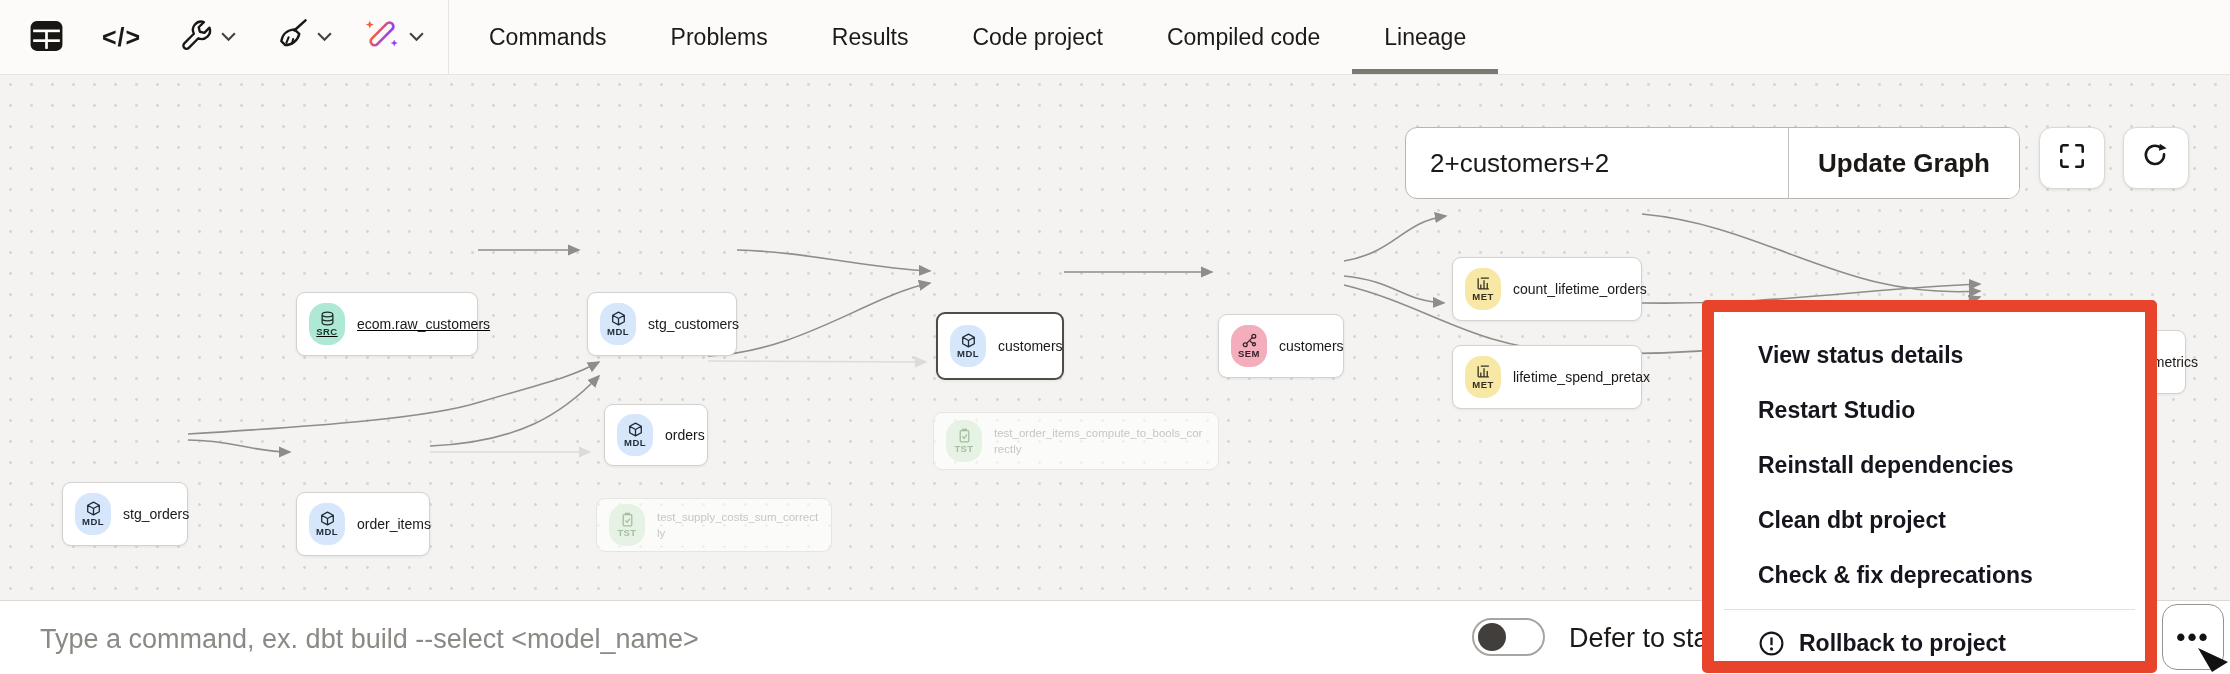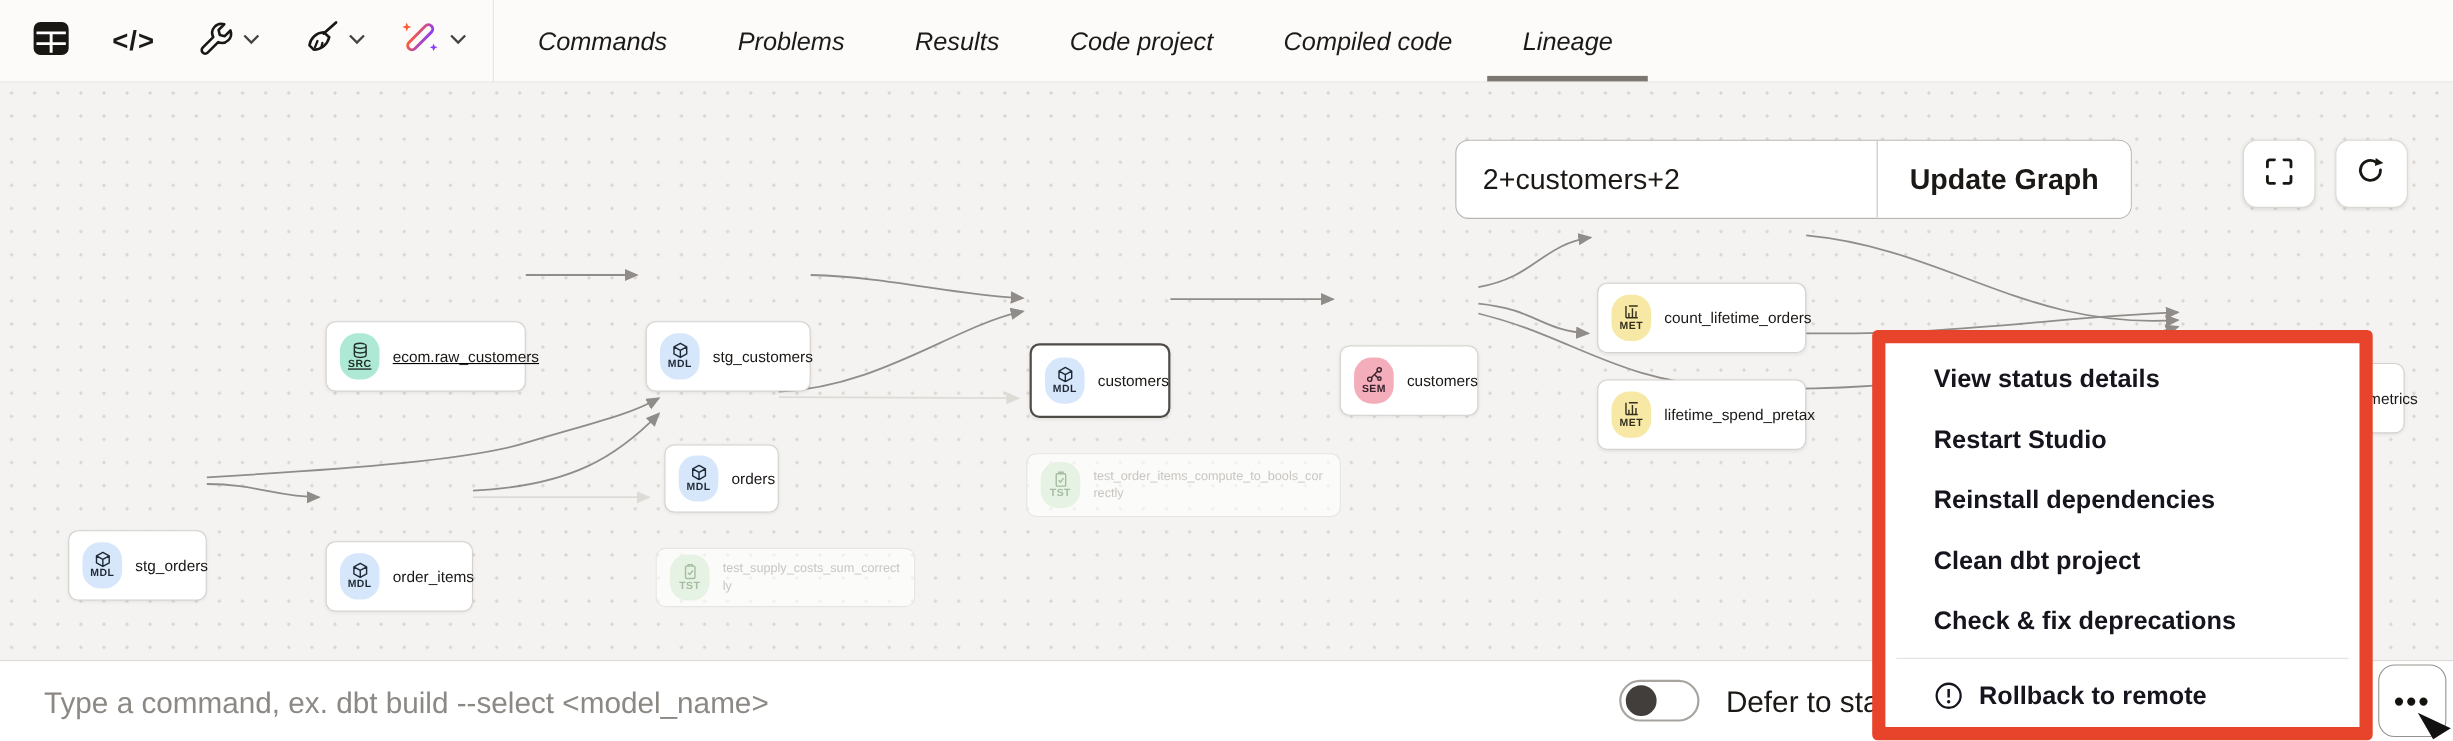--- a/index.html
+++ b/index.html
@@ -3,21 +3,21 @@
 <meta charset="utf-8">
 <style>
   html,body{margin:0;padding:0;background:#e9e7e4;font-family:"Liberation Sans",sans-serif;}
   #app{position:relative;width:2230px;height:674px;background:#f4f3f1;overflow:hidden;}
 
   
   .topbar{position:absolute;left:0;top:0;width:2230px;height:74px;background:#fcfbfa;border-bottom:1px solid #e7e5e2;z-index:10;}
   .tool-group{position:absolute;top:0;height:74px;display:flex;align-items:center;gap:6px;cursor:pointer;}
   .vdiv{position:absolute;left:448px;top:0;width:1px;height:74px;background:#e7e5e2;}
   .code-glyph{font-size:25px;font-weight:600;color:#1b1815;letter-spacing:1px;}
-  .tabbar{position:absolute;left:457px;top:0;height:74px;display:flex;z-index:11;font-style:italic;}
+  .tabbar{position:absolute;left:457px;top:0;height:74px;display:flex;z-index:11;}
   .tab{height:74px;line-height:74px;padding:0 32px;font-size:23px;font-weight:500;color:#1c1a17;cursor:pointer;position:relative;white-space:nowrap;}
   .tab.active::after{content:"";position:absolute;left:0;right:0;bottom:0;height:5px;background:#7d7771;}
 
   
   .canvas{position:absolute;left:0;top:74px;width:2230px;height:526px;background:#f4f3f1;
     background-image:radial-gradient(circle,#d8d5d1 1.3px,transparent 1.5px);background-size:21px 21px;}
   #edges{position:absolute;left:0;top:0;width:2230px;height:674px;z-index:1;pointer-events:none;}
   .edge{fill:none;stroke:#8f8c89;stroke-width:1.6px;}
   .edge.faint{stroke:#dedbd7;}
 
@@ -26,32 +26,32 @@
     box-shadow:0 1px 3px rgba(40,35,30,.07);}
   .node.selected{border:2.5px solid #4f4b47;}
   .node.faded{background:rgba(255,255,255,.62);border-color:#e7e5e1;box-shadow:none;}
   .badge{flex:0 0 auto;width:36px;height:42px;border-radius:16px;display:flex;flex-direction:column;align-items:center;justify-content:center;gap:1px;}
   .badge svg{display:block;}
   .blabel{font-size:9.5px;font-weight:700;letter-spacing:.4px;line-height:1;}
   .nlabel{font-size:14px;font-weight:500;color:#1b1816;white-space:nowrap;}
   .node.faded .nlabel{color:#c9c6c1;font-size:11.5px;white-space:normal;overflow-wrap:anywhere;line-height:1.4;}
 
   
-  .selectorbox{position:absolute;left:1323px;top:127px;width:615px;height:72px;background:#ffffff;
+  .selectorbox{position:absolute;left:1405px;top:127px;width:615px;height:72px;background:#ffffff;
     border:1.5px solid #b9b6b1;border-radius:12px;display:flex;z-index:6;box-sizing:border-box;overflow:hidden;gap:14px;}
   .selectorbox input{flex:1;border:none;outline:none;background:transparent;font-family:"Liberation Sans",sans-serif;
     font-size:26px;color:#1b1815;padding:0 0 0 24px;}
   .updatebtn{flex:0 0 230px;border-left:1.5px solid #c6c3bf;display:flex;align-items:center;justify-content:center;
     font-size:26px;font-weight:600;color:#1b1815;cursor:pointer;background:#fff;}
   .winbtn{position:absolute;top:127px;width:64px;height:60px;background:#ffffff;border:1px solid #dcd9d5;border-radius:13px;
     display:flex;align-items:center;justify-content:center;z-index:6;cursor:pointer;box-shadow:0 1px 3px rgba(40,35,30,.10);}
 
   
   .menu{position:absolute;left:1702px;top:300px;width:455px;height:373px;box-sizing:border-box;
-    border:12px solid #e8432b;background:#ffffff;border-radius:5px;z-index:40;padding-top:5px;}
+    border:12px solid #e8432b;background:#ffffff;border-radius:5px;z-index:40;padding-top:16px;}
   .menu-item{height:55px;display:flex;align-items:center;padding-left:44px;font-size:23px;font-weight:600;color:#16141c;cursor:pointer;gap:14px;white-space:nowrap;}
   .menu-divider{height:1px;background:#e4e2de;margin:6px 10px;}
   .warn{display:flex;align-items:center;}
 
   
   .bottombar{position:absolute;left:0;top:600px;width:2230px;height:74px;background:#ffffff;border-top:1px solid #dcdad6;z-index:5;}
   .cmdinput{position:absolute;left:38px;top:0;width:1300px;height:74px;border:none;outline:none;background:transparent;
     font-family:"Liberation Sans",sans-serif;font-size:27px;color:#1b1815;}
   .cmdinput::placeholder{color:#8c8984;opacity:1;}
   .toggle{position:absolute;left:1472px;top:17px;width:73px;height:38px;border:2px solid #a8a5a0;border-radius:20px;background:#fff;box-sizing:border-box;cursor:pointer;}
@@ -342,21 +342,21 @@
       </div>
       <div class="menu-divider"></div>
       <div class="menu-item">
         <span class="warn">
           <svg width="27" height="27" viewBox="0 0 26 26">
             <circle cx="13" cy="13" r="10.5" fill="none" stroke="#16141c" stroke-width="2"></circle>
             <line x1="13" y1="7.2" x2="13" y2="14.6" stroke="#16141c" stroke-width="2.2"></line>
             <circle cx="13" cy="18.2" r="1.5" fill="#16141c"></circle>
           </svg>
         </span>
-        <span>Rollback to remote</span>
+        <span>Rollback to project</span>
       </div>
     </div>
 
   <div class="bottombar">
     <input class="cmdinput" type="text" placeholder="Type a command, ex. dbt build --select &lt;model_name&gt;" style="">
     <div class="toggle">
         <div class="knob"></div>
       </div>
     <div class="deferlabel">Defer to sta</div>
     <div class="morebtn">•••</div>

